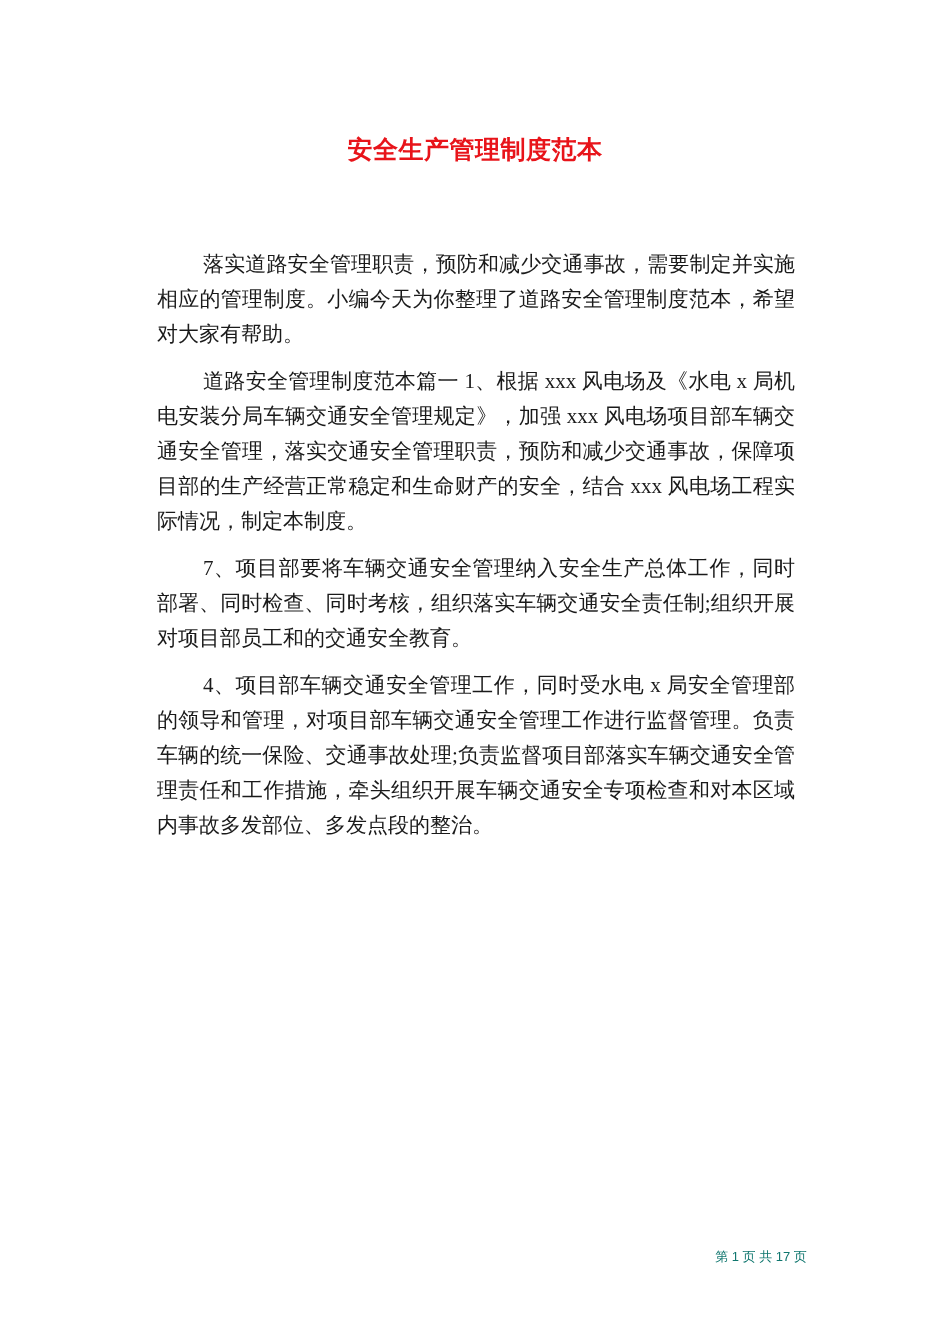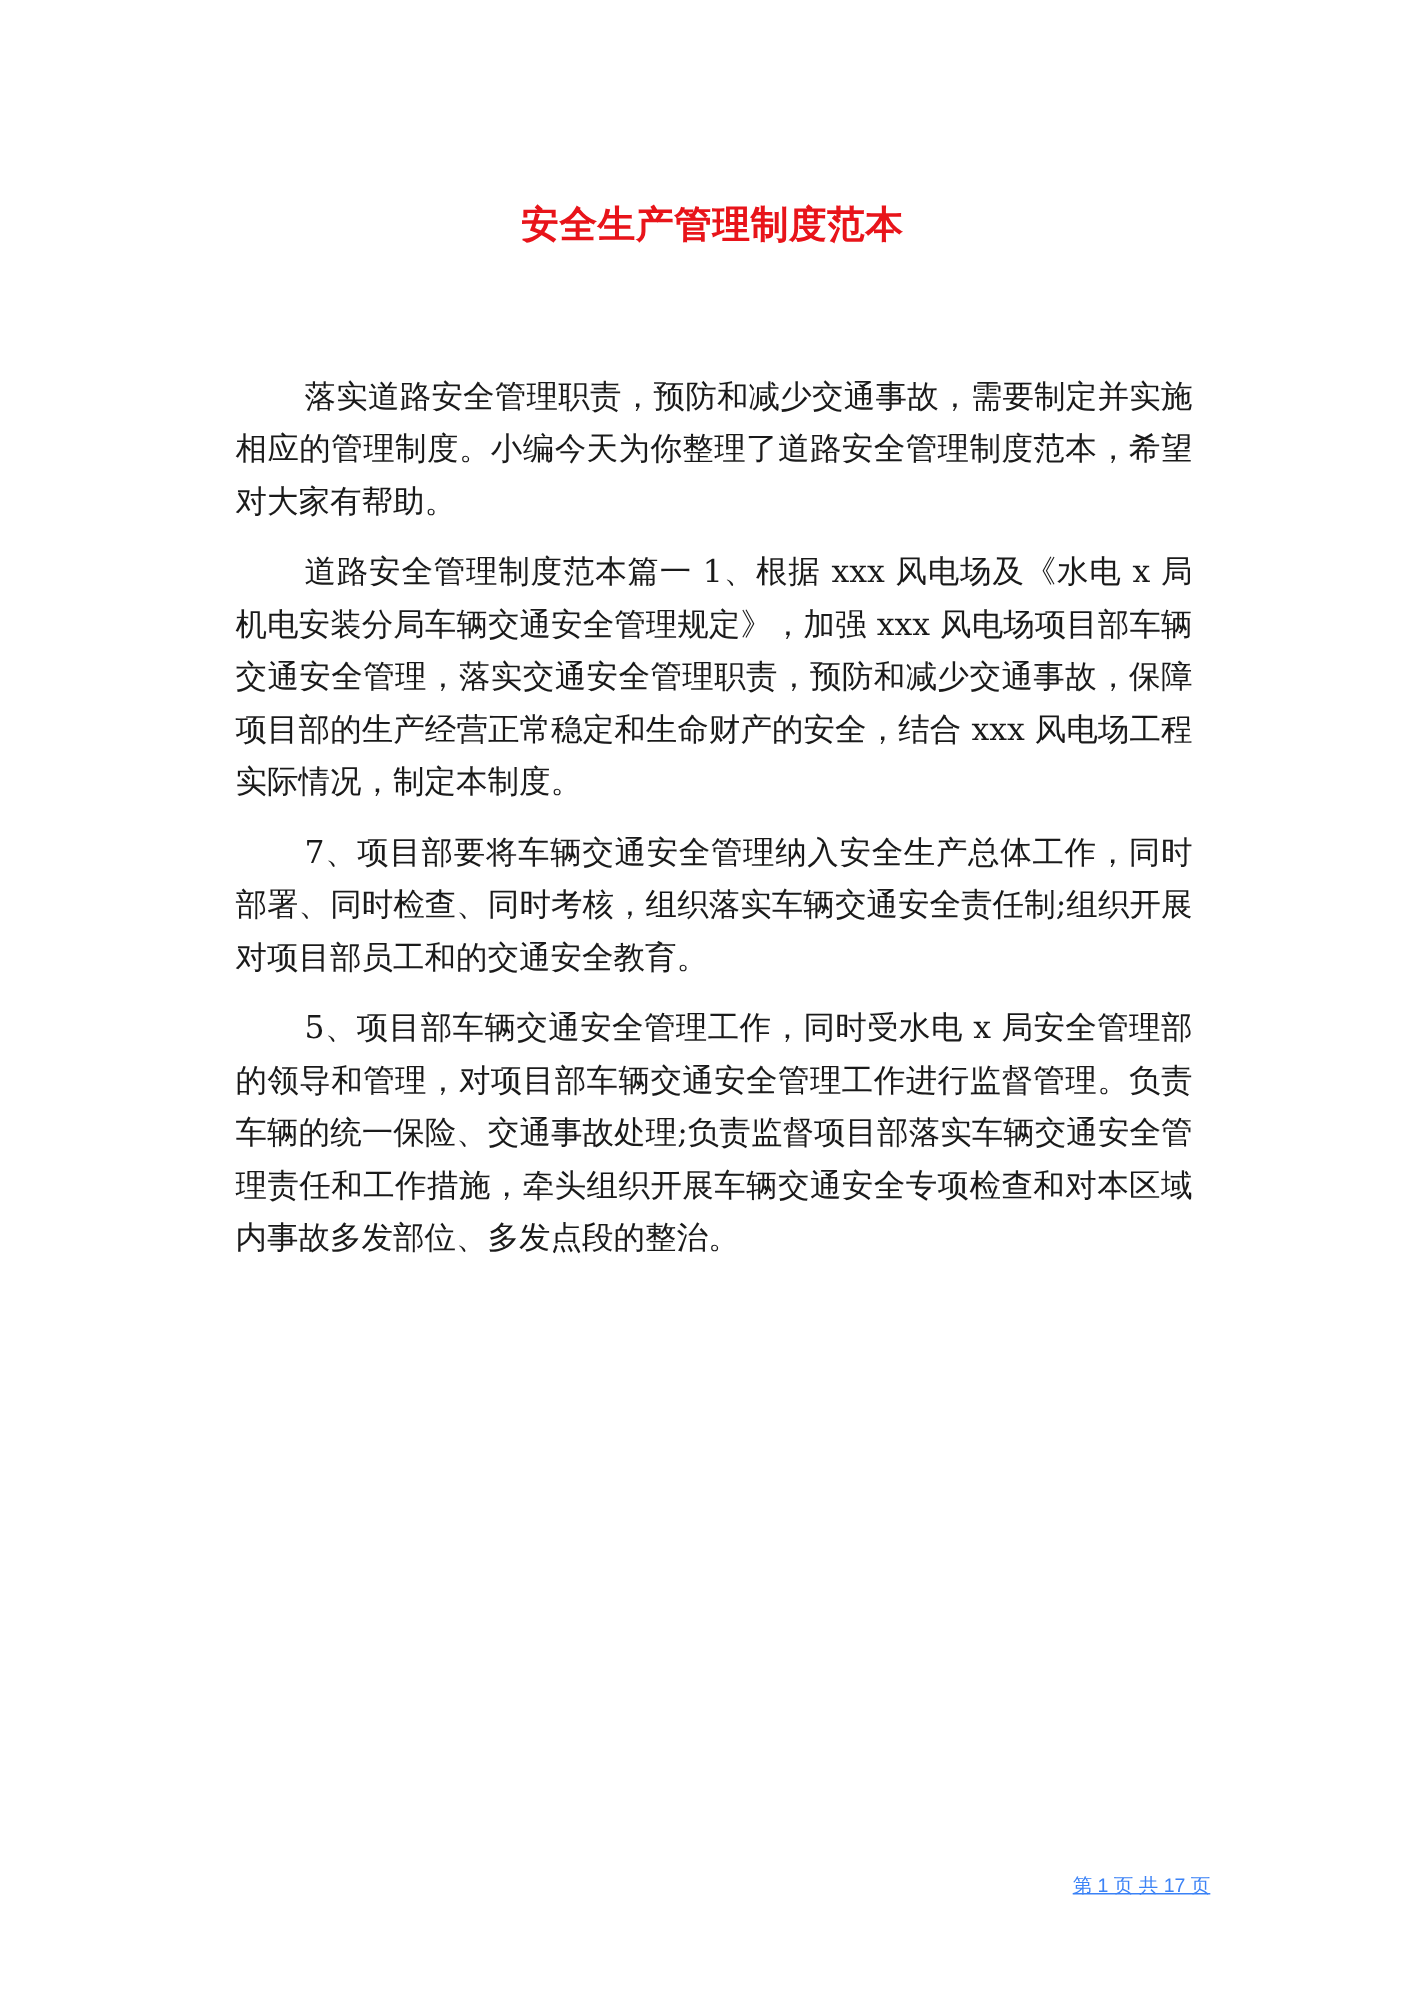--- a/index.html
+++ b/index.html
@@ -14,34 +14,34 @@
     line-height: 34px;
   }
   .body {
     position: absolute; left: 145px; top: 235px; width: 662px;
     font-family: "DejaVu Serif", "Liberation Serif", serif;
     font-size: 21px; line-height: 35px; color: #1a1a1a;
     text-align: justify;
   }
   .body p { margin: 12px; text-indent: 46px; }
   .body p + p { margin-top: 0px; }
-  .body p.gap { margin-top: 8px; }
+  .body p.gap { margin-top: 8px; font-family: Liberation Serif, serif; }
   .footer {
     position: absolute; left: 706px; top: 1248px; width: 110px; text-align: center;
     font-family: "Liberation Sans", "DejaVu Sans", sans-serif;
-    font-size: 13px; color: #3b82f6; line-height: 18px; text-decoration: underline;
+    font-size: 13px; color: #0f766e; line-height: 18px;
   }
 </style>
 </head>
 <body>
 
 <div class="page">
   <div class="title">安全生产管理制度范本</div>
 
   <div class="body">
     <p>落实道路安全管理职责，预防和减少交通事故，需要制定并实施相应的管理制度。小编今天为你整理了道路安全管理制度范本，希望对大家有帮助。</p>
     <p class="gap">道路安全管理制度范本篇一 1、根据 xxx 风电场及《水电 x 局机电安装分局车辆交通安全管理规定》，加强 xxx 风电场项目部车辆交通安全管理，落实交通安全管理职责，预防和减少交通事故，保障项目部的生产经营正常稳定和生命财产的安全，结合 xxx 风电场工程实际情况，制定本制度。</p>
     <p class="gap">7、项目部要将车辆交通安全管理纳入安全生产总体工作，同时部署、同时检查、同时考核，组织落实车辆交通安全责任制;组织开展对项目部员工和的交通安全教育。</p>
-    <p class="gap">5、项目部车辆交通安全管理工作，同时受水电 x 局安全管理部的领导和管理，对项目部车辆交通安全管理工作进行监督管理。负责车辆的统一保险、交通事故处理;负责监督项目部落实车辆交通安全管理责任和工作措施，牵头组织开展车辆交通安全专项检查和对本区域内事故多发部位、多发点段的整治。</p>
+    <p class="gap">4、项目部车辆交通安全管理工作，同时受水电 x 局安全管理部的领导和管理，对项目部车辆交通安全管理工作进行监督管理。负责车辆的统一保险、交通事故处理;负责监督项目部落实车辆交通安全管理责任和工作措施，牵头组织开展车辆交通安全专项检查和对本区域内事故多发部位、多发点段的整治。</p>
   </div>
 
   <div class="footer">第 1 页 共 17 页</div>
 </div>
 
 </body></html>

